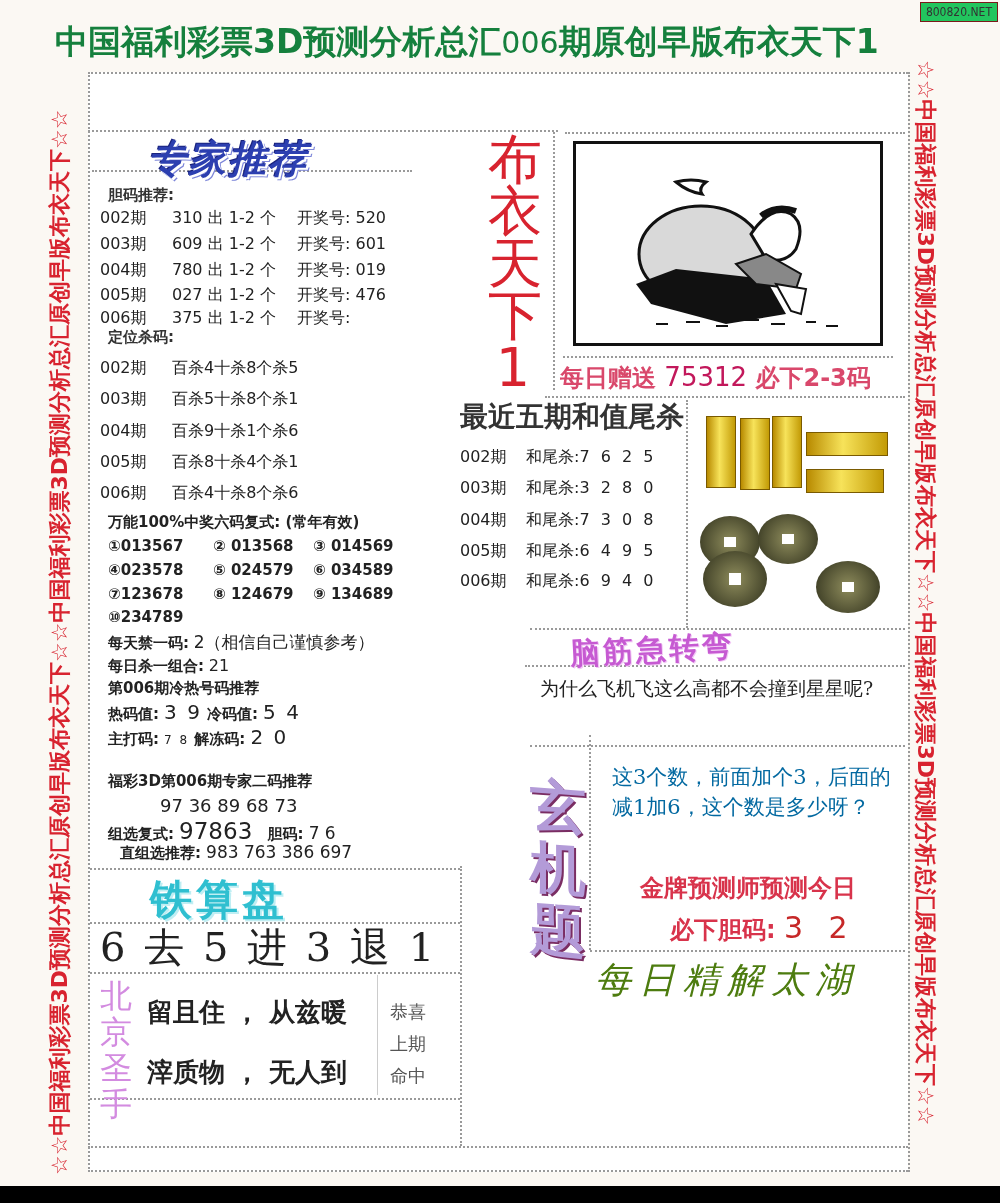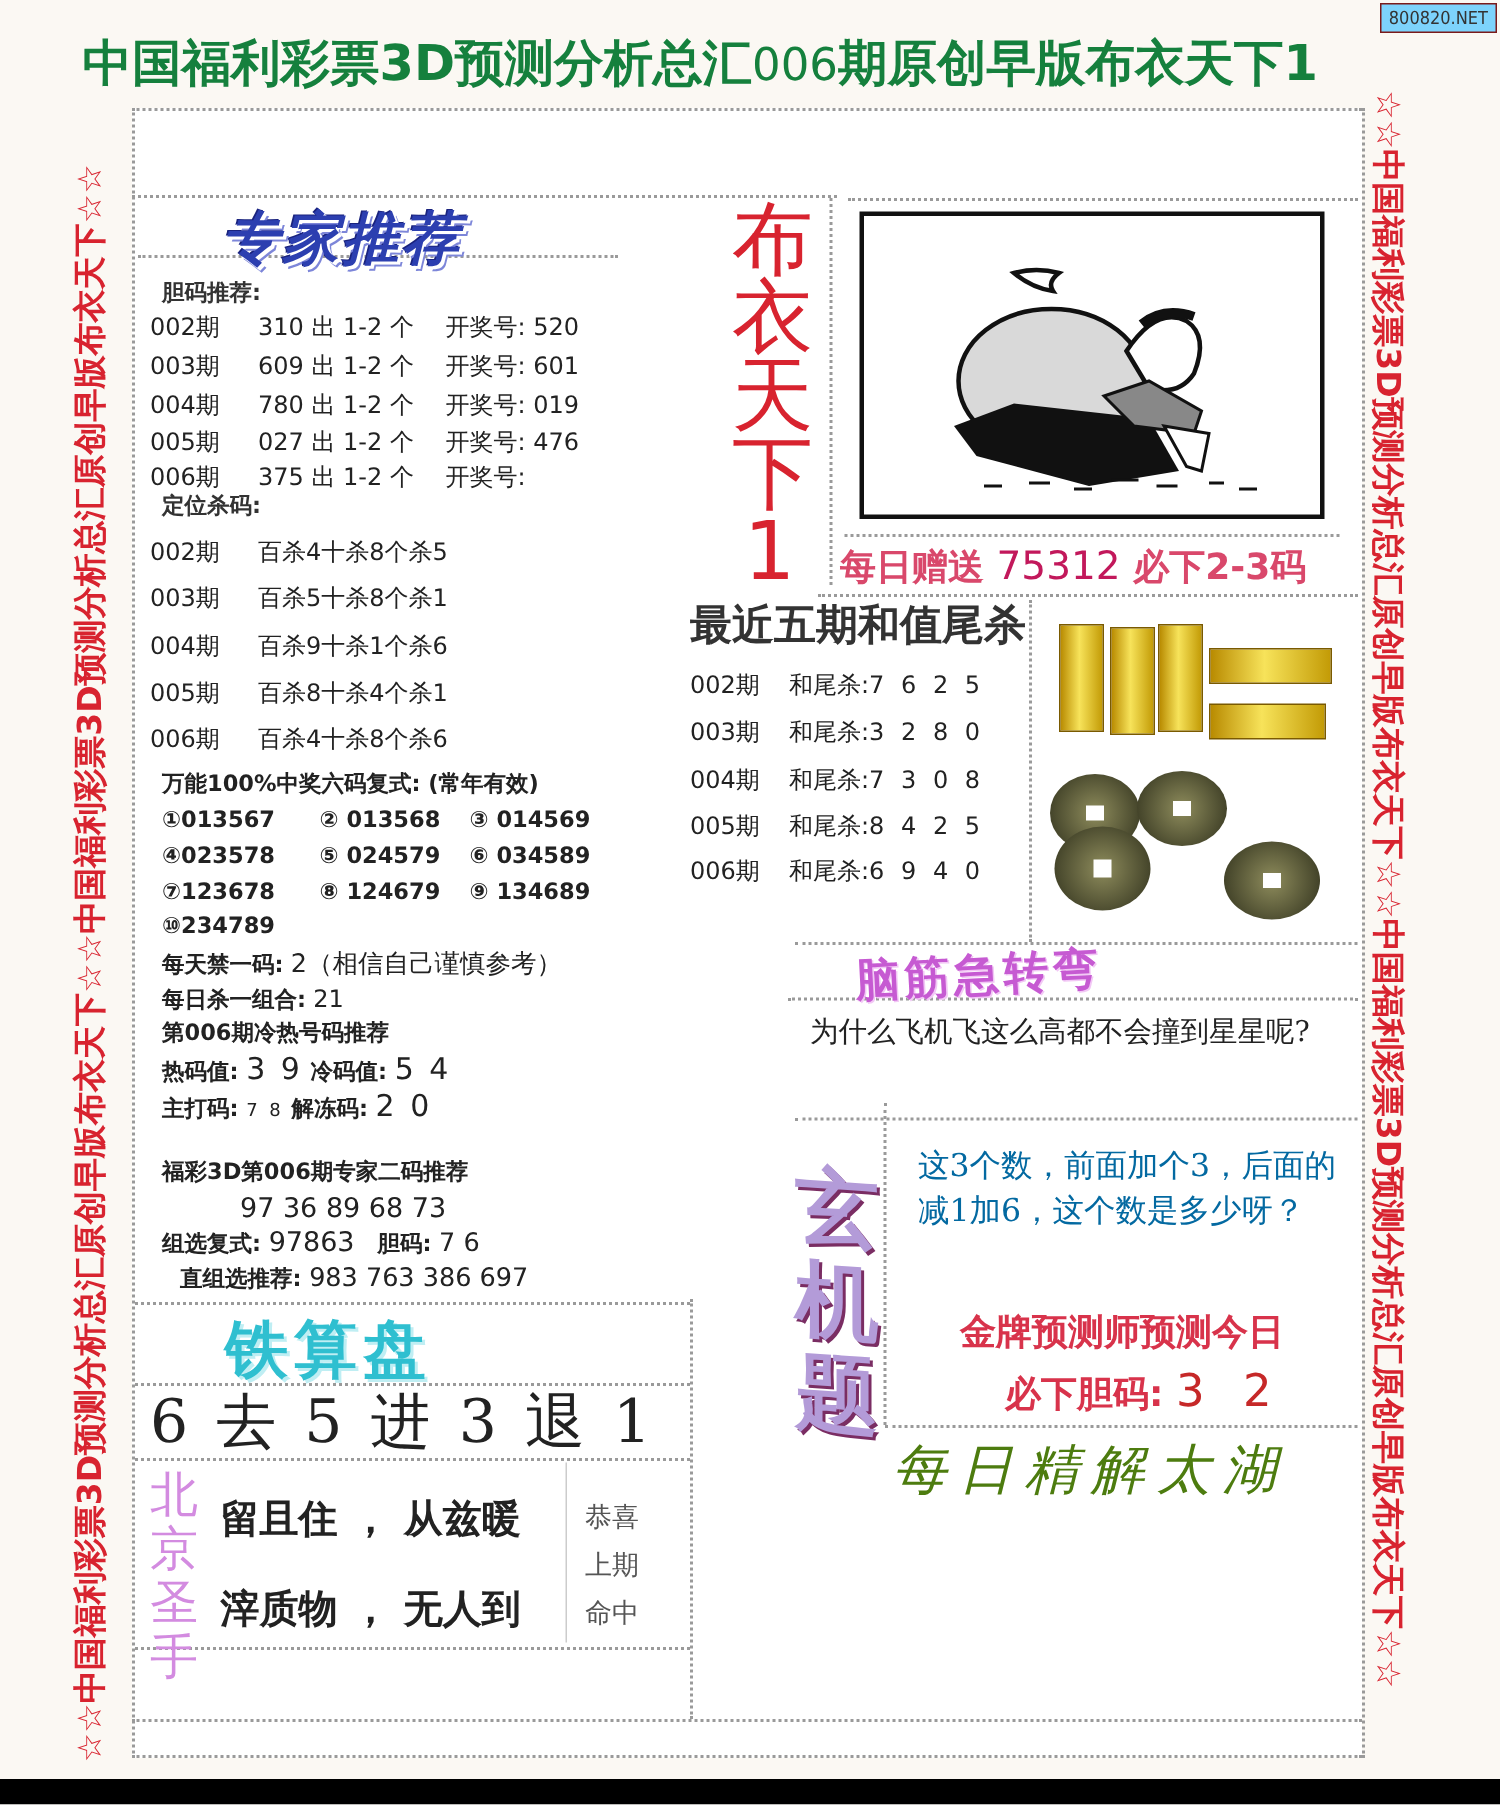--- a/index.html
+++ b/index.html
@@ -5,21 +5,21 @@
   * { box-sizing: border-box; margin: 0; padding: 0; }
   html, body { width: 1000px; height: 1203px; overflow: hidden; }
   body {
     background: #fbf8f3;
     font-family: "DejaVu Sans", "Liberation Sans", sans-serif;
     position: relative;
     color: #222;
   }
   .watermark {
     position: absolute; right: 2px; top: 2px;
-    border: 1px solid #7a1a1a; background: #7dd3fc;
+    border: 1px solid #7a1a1a; background: #22c55e;
     color: #333; font-size: 12px; padding: 2px 5px;
     font-family: "DejaVu Sans Condensed", "DejaVu Sans", sans-serif;
   }
   .top-title {
     position: absolute; left: 55px; top: 20px; width: 880px;
     color: #15803d; font-size: 33px; font-weight: bold;
     letter-spacing: 0px; white-space: nowrap;
   }
   .top-title .num { font-weight: normal; font-size: 30px; }
   .side-text {
@@ -168,21 +168,21 @@
 <div class="txt bold" style="left:108px;top:608px;font-size:15px;"><span>⑩234789</span></div>
 
 <div class="txt" style="left:108px;top:631px;font-size:15px;"><b>每天禁一码:</b> <span style="font-size:17px;">2（相信自己谨慎参考）</span></div>
 <div class="txt" style="left:108px;top:656px;font-size:15px;"><b>每日杀一组合:</b> <span style="font-size:16px;">21</span></div>
 <div class="txt bold" style="left:108px;top:679px;font-size:15px;">第006期冷热号码推荐</div>
 <div class="txt" style="left:108px;top:700px;"><b style="font-size:15px;">热码值:</b> <span style="font-size:20px;letter-spacing:2px;">3 9</span> <b style="font-size:15px;">冷码值:</b> <span style="font-size:20px;letter-spacing:2px;">5 4</span></div>
 <div class="txt" style="left:108px;top:725px;"><b style="font-size:15px;">主打码:</b> <span style="font-size:12px;letter-spacing:2px;margin-top:48px;">7 8</span> <b style="font-size:15px;">解冻码:</b> <span style="font-size:20px;letter-spacing:2px;">2 0</span></div>
 
 <div class="txt bold" style="left:108px;top:772px;font-size:15px;">福彩3D第006期专家二码推荐</div>
 <div class="txt" style="left:160px;top:795px;font-size:18px;">97 36 89 68 73</div>
-<div class="txt" style="left:108px;top:818px;"><b style="font-size:15px;">组选复式:</b> <span style="font-size:18px;">97863</span>&nbsp;&nbsp; <b style="font-size:15px;">胆码:</b> <span style="font-size:17px;">7 6</span></div>
+<div class="txt" style="left:108px;top:818px;"><b style="font-size:15px;">组选复式:</b> <span style="font-size:23px;">97863</span>&nbsp;&nbsp; <b style="font-size:15px;">胆码:</b> <span style="font-size:17px;">7 6</span></div>
 <div class="txt" style="left:108px;top:842px;margin-left:12px;"><b style="font-size:15px;">直组选推荐:</b> <span style="font-size:17px;">983 763 386 697</span></div>
 
 <div class="vtitle">
   <div>布</div>
   <div>衣</div>
   <div>天</div>
   <div>下</div>
   <div>1</div>
 </div>
 
@@ -202,21 +202,21 @@
 <div class="daily-gift">
   <span>每日赠送</span>
   <span class="num">75312</span>
   <span>必下2-3码</span>
 </div>
 
 <div class="sum-title">最近五期和值尾杀</div>
 <div class="txt" style="left:460px;top:447px;"><span style="display:inline-block;width:66px;">002期</span><span>和尾杀:</span><span style="letter-spacing:3px;">7 6 2 5</span></div>
 <div class="txt" style="left:460px;top:478px;"><span style="display:inline-block;width:66px;">003期</span><span>和尾杀:</span><span style="letter-spacing:3px;">3 2 8 0</span></div>
 <div class="txt" style="left:460px;top:510px;"><span style="display:inline-block;width:66px;">004期</span><span>和尾杀:</span><span style="letter-spacing:3px;">7 3 0 8</span></div>
-<div class="txt" style="left:460px;top:541px;"><span style="display:inline-block;width:66px;">005期</span><span>和尾杀:</span><span style="letter-spacing:3px;">8 4 2 5</span></div>
+<div class="txt" style="left:460px;top:541px;"><span style="display:inline-block;width:66px;">005期</span><span>和尾杀:</span><span style="letter-spacing:3px;">6 4 9 5</span></div>
 <div class="txt" style="left:460px;top:571px;"><span style="display:inline-block;width:66px;">006期</span><span>和尾杀:</span><span style="letter-spacing:3px;">6 9 4 0</span></div>
 
 <div>
   <div class="gold-bar" style="left:706px;top:416px;width:30px;height:72px;"></div>
   <div class="gold-bar" style="left:740px;top:418px;width:30px;height:72px;"></div>
   <div class="gold-bar" style="left:772px;top:416px;width:30px;height:72px;"></div>
   <div class="gold-bar" style="left:806px;top:432px;width:82px;height:24px;"></div>
   <div class="gold-bar" style="left:806px;top:469px;width:78px;height:24px;"></div>
 </div>
 <div>

